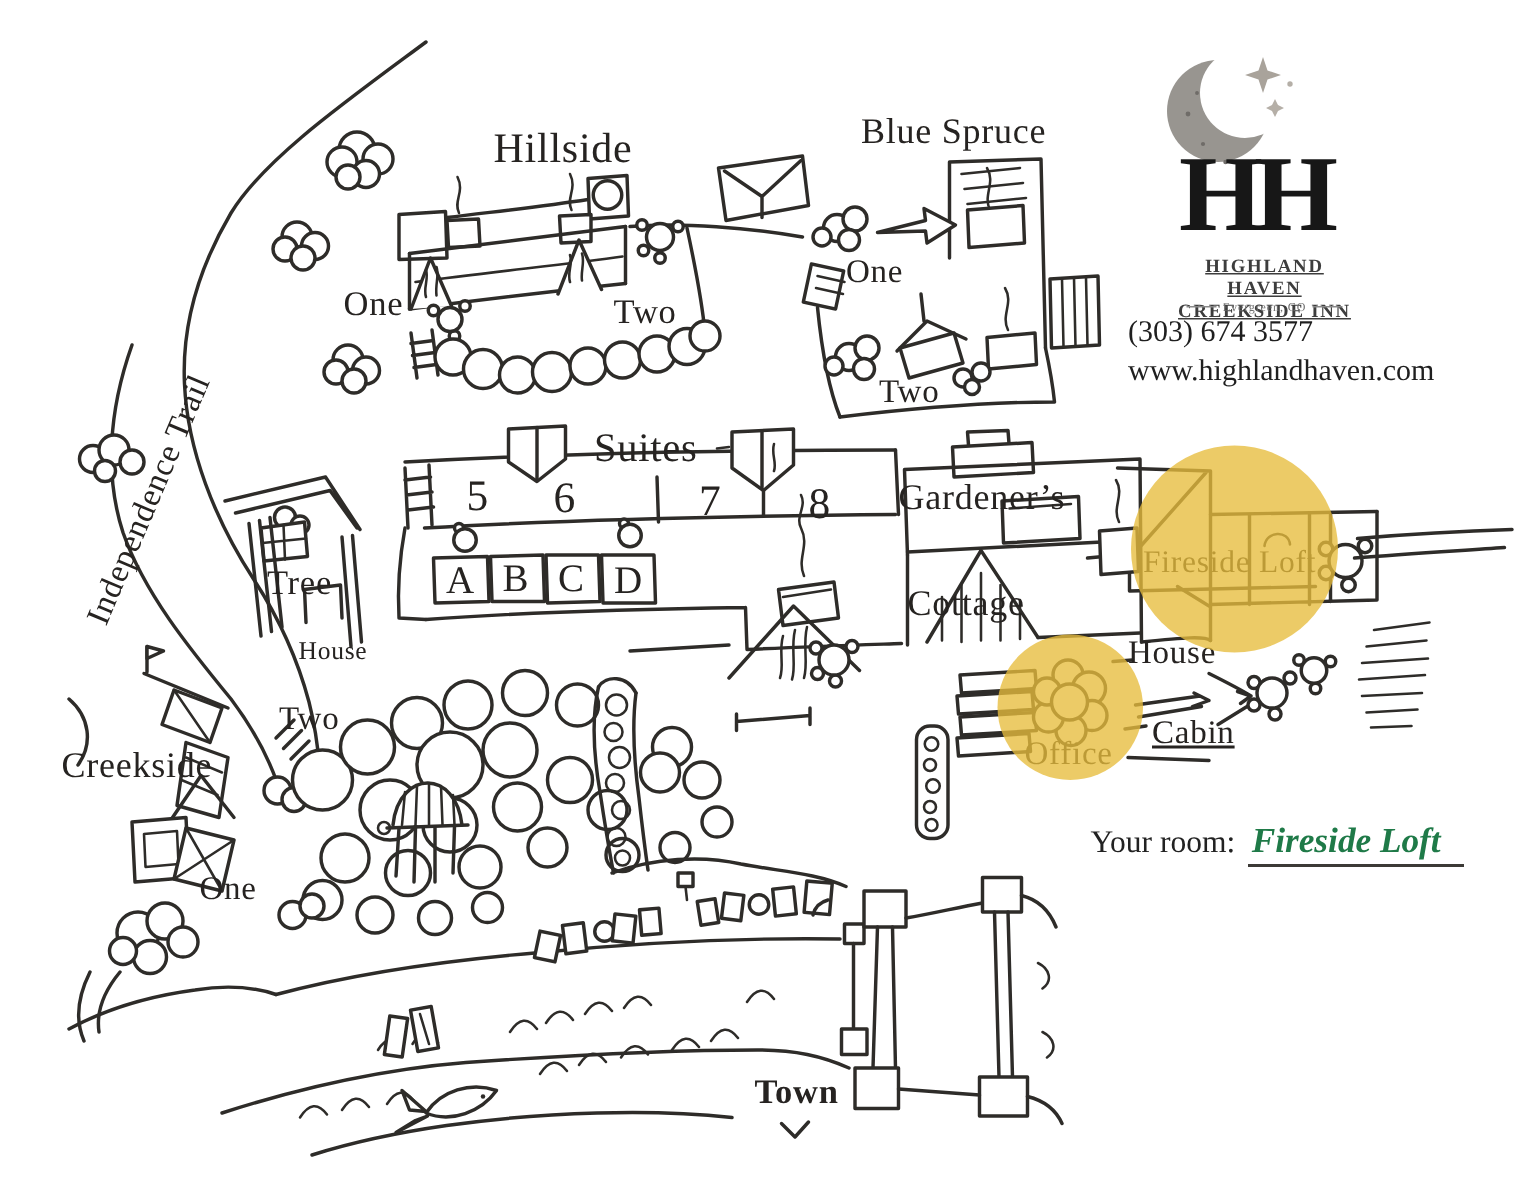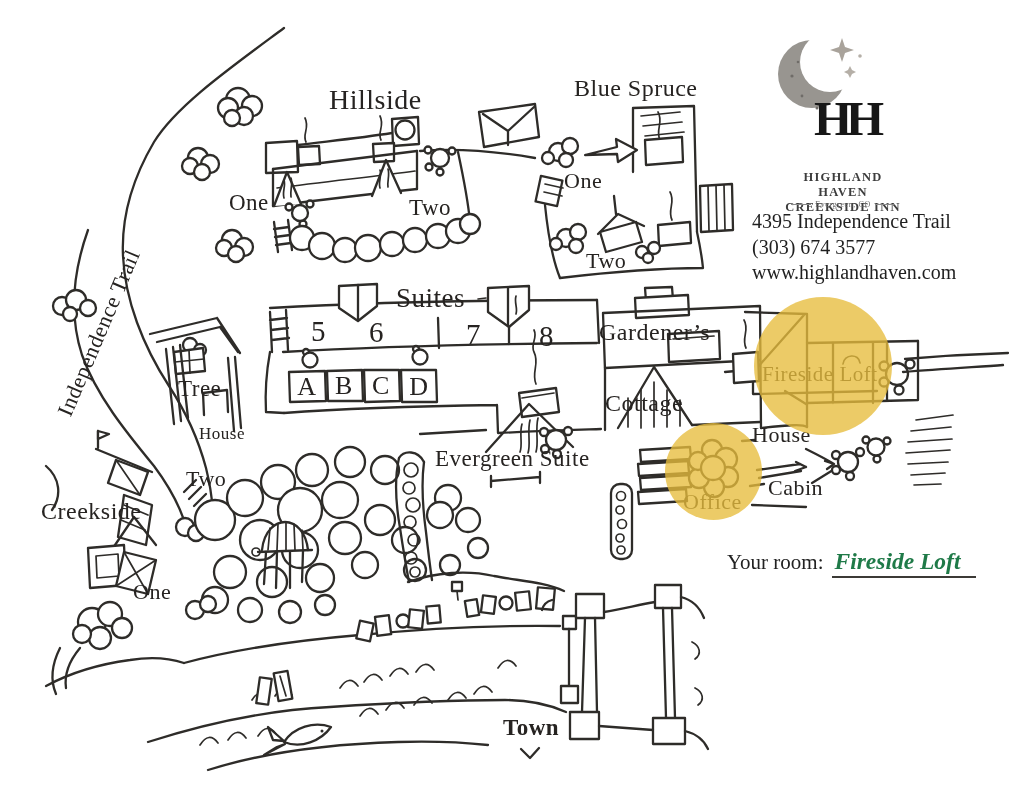--- a/index.html
+++ b/index.html
@@ -30,34 +30,34 @@
   .lb-tree{left:178px;top:376px;font-size:23px;text-align:right;}
   .lb-house{left:199px;top:424px;font-size:17px;}
   .lb-creekside{left:41px;top:498px;font-size:24px;}
   .lb-ck-two{left:186px;top:466px;font-size:22px;}
   .lb-ck-one{left:133px;top:579px;font-size:22px;}
   .lb-evg{left:435px;top:446px;font-size:23px;}
   .lb-gard{left:599px;top:319px;font-size:24px;}
   .lb-cott{left:605px;top:390px;font-size:24px;}
   .lb-fire{left:762px;top:362px;font-size:21px;}
   .lb-dailey{left:752px;top:422px;font-size:22px;}
-  .lb-cabin{left:768px;top:475px;font-size:22px;}
+  .lb-cabin{left:768px;top:475px;font-size:22px;text-decoration:underline;}
   .lb-office{left:683px;top:489px;font-size:22px;}
   .lb-town{left:503px;top:715px;font-size:23px;font-weight:bold;}
   
   .hl{position:absolute;border-radius:50%;background:rgba(231,189,60,.78);z-index:4;pointer-events:none;}
   .hl-fireside{left:754px;top:297px;width:138px;height:138px;}
   .hl-office{left:665px;top:423px;width:97px;height:97px;}
   
   .brand{position:absolute;z-index:6;}
   .moon-svg{position:absolute;left:772px;top:26px;}
-  .brand-hh{position:absolute;left:786px;top:96px;width:120px;text-align:center;
-            font-size:49px;font-weight:bold;letter-spacing:-6px;line-height:0.92;color:#171717;}
+  .brand-hh{position:absolute;left:786px;top:96px;width:120px;text-align:left;
+            font-size:72px;font-weight:bold;letter-spacing:-6px;line-height:0.92;color:#171717;}
   .brand-name{position:absolute;left:779px;top:170px;width:128px;text-align:center;
-              font-size:12.5px;font-weight:bold;letter-spacing:1.2px;color:#3d3d3d;line-height:15px;}
+              font-size:12.5px;font-weight:bold;letter-spacing:1.2px;color:#3d3d3d;line-height:15px;text-decoration:underline;}
   .brand-tagline{position:absolute;left:787px;top:200px;width:112px;display:flex;align-items:center;
                  font-size:8px;color:#6f6f6f;letter-spacing:.6px;}
   .brand-tagline .dash{flex:1;border-top:1px solid #8a8a8a;margin:0 4px;}
   .brand-address{position:absolute;left:752px;top:209px;font-size:20px;color:#1f1f1f;line-height:25.5px;}
   
   .room{position:absolute;left:727px;top:548px;z-index:6;display:flex;align-items:baseline;}
   .room-label{font-size:21px;color:#222;}
   .room-value{margin-left:9px;min-width:138px;padding:0 4px 1px 2px;border-bottom:2.5px solid #3c3a36;
               font-size:23.5px;font-weight:bold;font-style:italic;color:#1f7a48;}
 </style>
@@ -449,21 +449,20 @@
   <div class="ml lb-s8">8</div>
   <div class="ml lb-box lb-sa">A</div>
   <div class="ml lb-box lb-sb">B</div>
   <div class="ml lb-box lb-sc">C</div>
   <div class="ml lb-box lb-sd">D</div>
   <div class="ml lb-tree">Tree</div>
   <div class="ml lb-house">House</div>
   <div class="ml lb-creekside">Creekside</div>
   <div class="ml lb-ck-two">Two</div>
   <div class="ml lb-ck-one">One</div>
-  <div class="ml lb-evg">Evergreen Suite</div>
   <div class="ml lb-gard">Gardener’s</div>
   <div class="ml lb-cott">Cottage</div>
   <div class="ml lb-fire">Fireside Loft</div>
   <div class="ml lb-dailey">House</div>
   <div class="ml lb-cabin">Cabin</div>
   <div class="ml lb-office">Office</div>
   <div class="ml lb-town">Town</div>
 
   <div class="hl hl-fireside"></div>
   <div class="hl hl-office"></div>
@@ -484,21 +483,20 @@
     <div class="brand-name">
       <div>HIGHLAND HAVEN</div>
       <div>CREEKSIDE INN</div>
     </div>
     <div class="brand-tagline">
       <span class="dash"></span>
       <span>Evergreen, CO</span>
       <span class="dash"></span>
     </div>
     <div class="brand-address">
-      <div>4395 Independence Trail</div>
       <div>(303) 674 3577</div>
       <div>www.highlandhaven.com</div>
     </div>
   </div>
 
   <div class="room">
     <span class="room-label">Your room:</span>
     <span class="room-value">Fireside Loft</span>
   </div>
 

